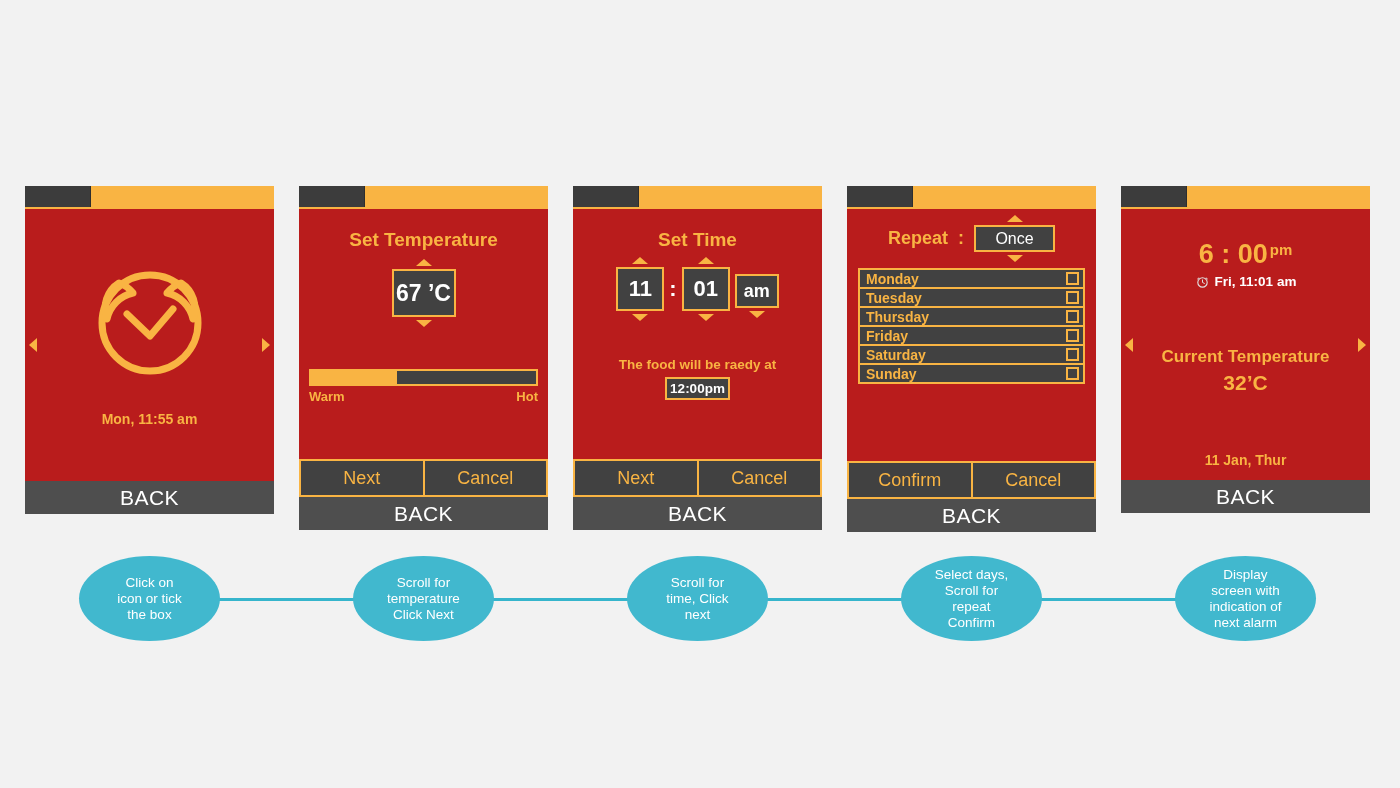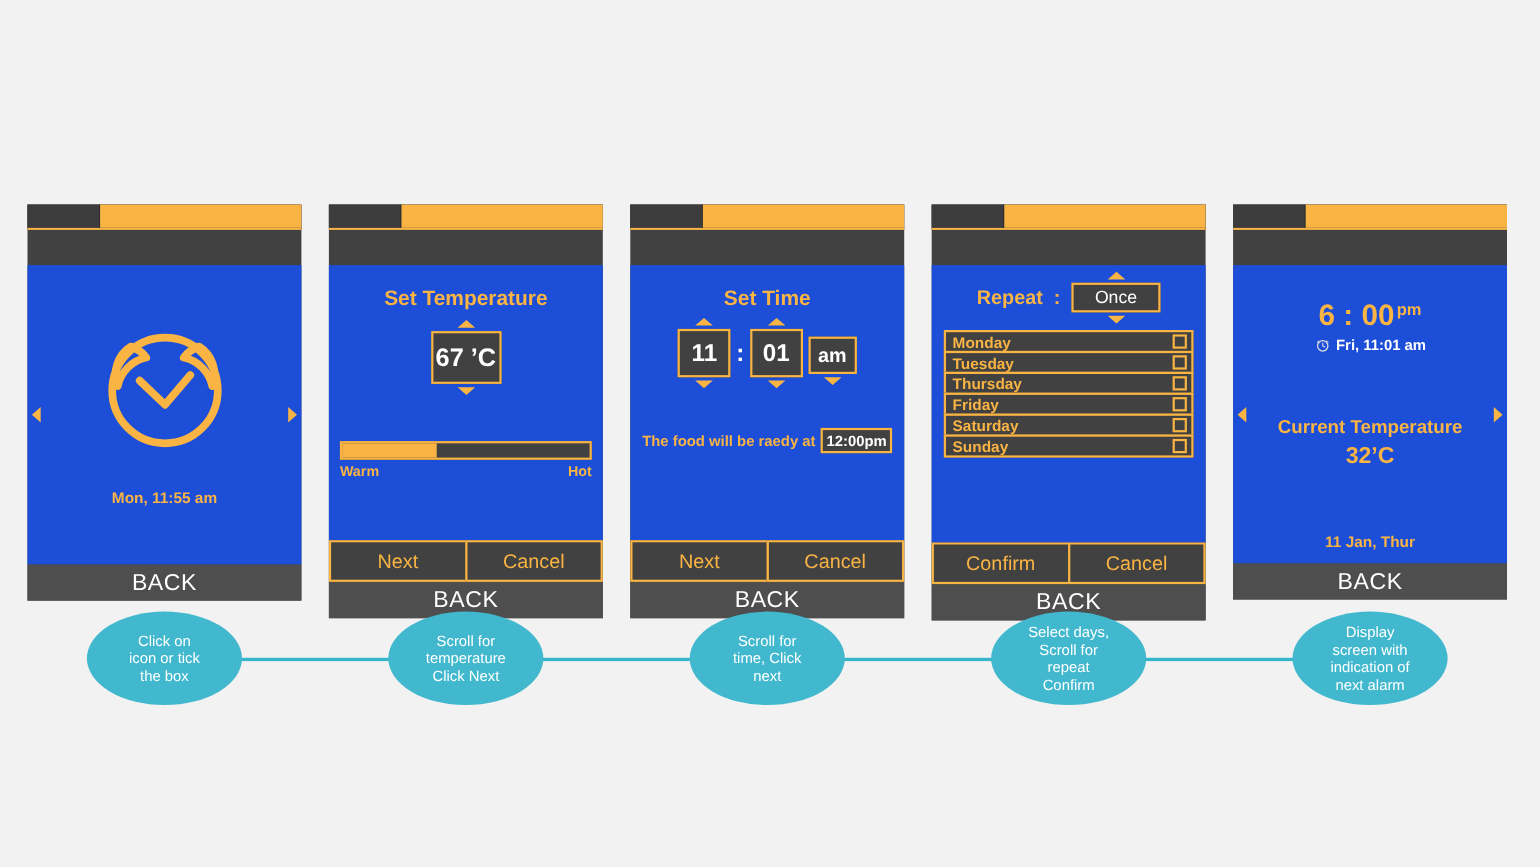--- a/index.html
+++ b/index.html
@@ -40,22 +40,21 @@
     background: #3c3c3c;
     border-right: 1px solid #2e2e2e;
   }
   .status-orange {
     flex: 1;
     background: #f9b443;
   }
 
   .body-area {
     position: relative;
-    background: #1d4ed8;
-    margin-top: 32px;
+    background: #b91c1c;
   }
 
   .nav-arrow {
     position: absolute;
     top: 50%;
     transform: translateY(-50%);
     width: 0; height: 0;
     border-top: 7px solid transparent;
     border-bottom: 7px solid transparent;
   }
@@ -163,21 +162,21 @@
   .s3-body { height: 250px; position: relative; }
   .time-row { display: flex; justify-content: center; align-items: flex-start; gap: 5px; margin-top: 6px; }
   .time-col { width: 48px; }
   .time-box { height: 44px; font-size: 22px; font-weight: bold; }
   .time-col.ampm { width: 44px; }
   .time-col.ampm .time-box { height: 34px; font-size: 18px; }
   .colon { color: #ffffff; font-size: 22px; font-weight: bold; line-height: 44px; margin-top: 10px; }
   .ready-row {
     position: absolute; left: 8px; right: 8px; top: 148px;
     display: flex; align-items: center; justify-content: center; gap: 5px;
-    color: #f9b443; font-size: 13.5px; font-weight: bold;
+    color: #f9b443; font-size: 13.5px; font-weight: bold; flex-direction: column;
   }
   .ready-box {
     border: 2px solid #f9b443;
     color: #ffffff;
     font-size: 13.5px;
     padding: 2px 3px;
     background: #414141;
   }
 
   

